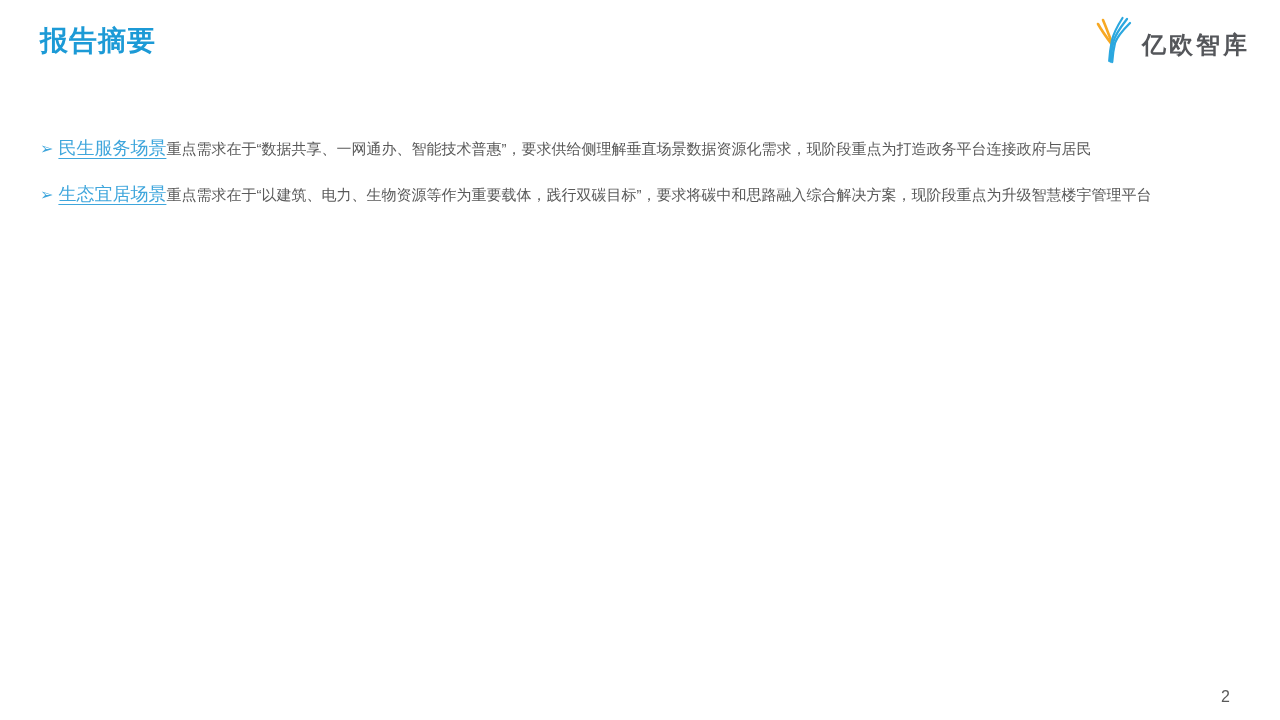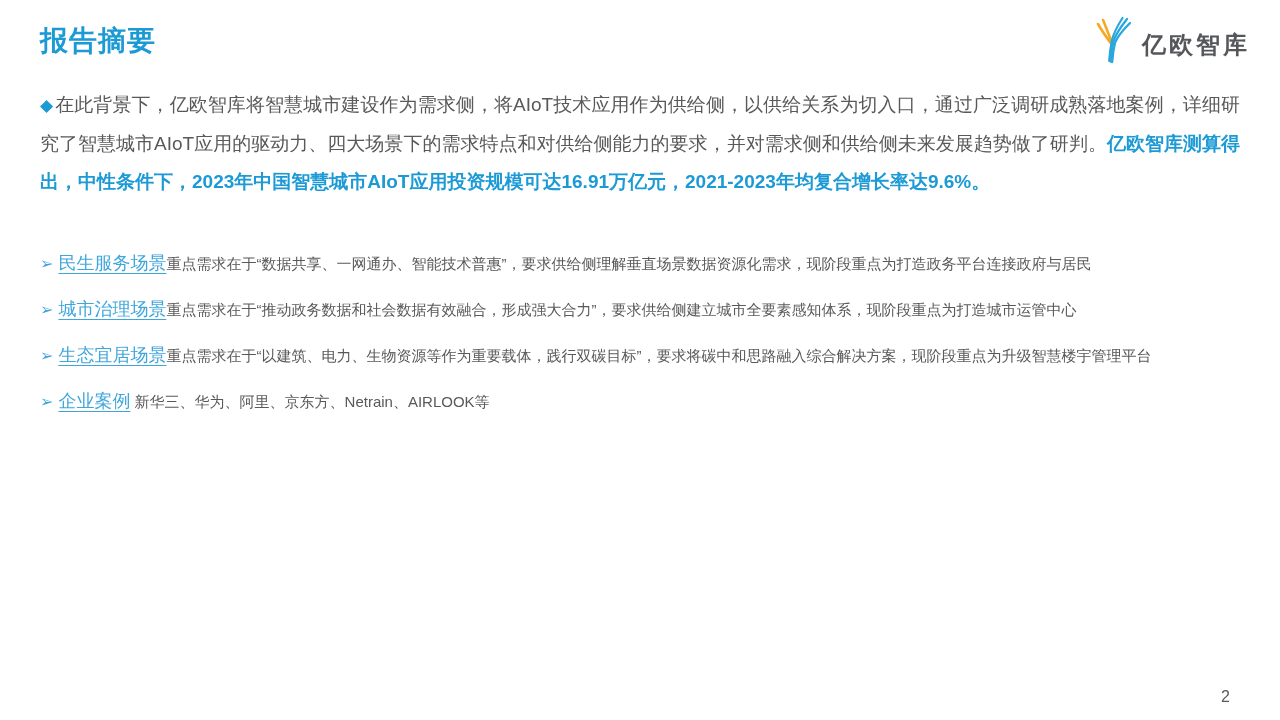--- a/index.html
+++ b/index.html
@@ -124,26 +124,23 @@
       <path d="M38 7 C 32 13, 25.5 19.5, 23 27 C 21.5 33, 20.6 40, 20.2 46" stroke="#2BA7DF" stroke-width="2.3" stroke-linecap="round"></path>
       <path d="M35 3 C 29.5 10, 23.5 17.5, 21.3 26 C 19.9 32, 19 39, 18.6 45.5" stroke="#2BA7DF" stroke-width="2.3" stroke-linecap="round"></path>
       <path d="M30.5 2 C 26 9, 21.5 16.5, 19.8 25 C 18.5 31.5, 17.6 38.5, 17.2 45" stroke="#2BA7DF" stroke-width="2.2" stroke-linecap="round"></path>
     </svg>
     <span class="logo-text">亿欧智库</span>
   </div>
 
   <div class="content">
 
 
-    <p class="para"><span class="diamond">◆</span><span>在此背景下，亿欧智库将智慧城市建设作为需求侧，将AIoT技术应用作为供给侧，以供给关系为切入口，通过广泛调研成熟落地案例，详细研究了智慧城市AIoT应用的驱动力、四大场景下的需求特点和对供给侧能力的要求，并对需求侧和供给侧未来发展趋势做了研判。</span><span class="highlight">亿欧智库测算得出，中性条件下，2023年中国智慧城市AIoT应用投资规模可达16.91万亿元，2021-2023年均复合增长率达9.6%。</span></p>
 
     <ul class="scene-list">
       <li class="scene-item"><span class="arrow">➢</span><span class="scene-label">民生服务场景</span><span class="scene-text">重点需求在于“数据共享、一网通办、智能技术普惠”，要求供给侧理解垂直场景数据资源化需求，现阶段重点为打造政务平台连接政府与居民</span></li>
-      <li class="scene-item"><span class="arrow">➢</span><span class="scene-label">城市治理场景</span><span class="scene-text">重点需求在于“推动政务数据和社会数据有效融合，形成强大合力”，要求供给侧建立城市全要素感知体系，现阶段重点为打造城市运管中心</span></li>
       <li class="scene-item"><span class="arrow">➢</span><span class="scene-label">生态宜居场景</span><span class="scene-text">重点需求在于“以建筑、电力、生物资源等作为重要载体，践行双碳目标”，要求将碳中和思路融入综合解决方案，现阶段重点为升级智慧楼宇管理平台</span></li>
-      <li class="scene-item"><span class="arrow">➢</span><span class="scene-label">企业案例</span><span class="scene-text"> 新华三、华为、阿里、京东方、Netrain、AIRLOOK等</span></li>
     </ul>
 
   </div>
 
   <div class="page-number">2</div>
 
 </div>
 
 </body></html>

